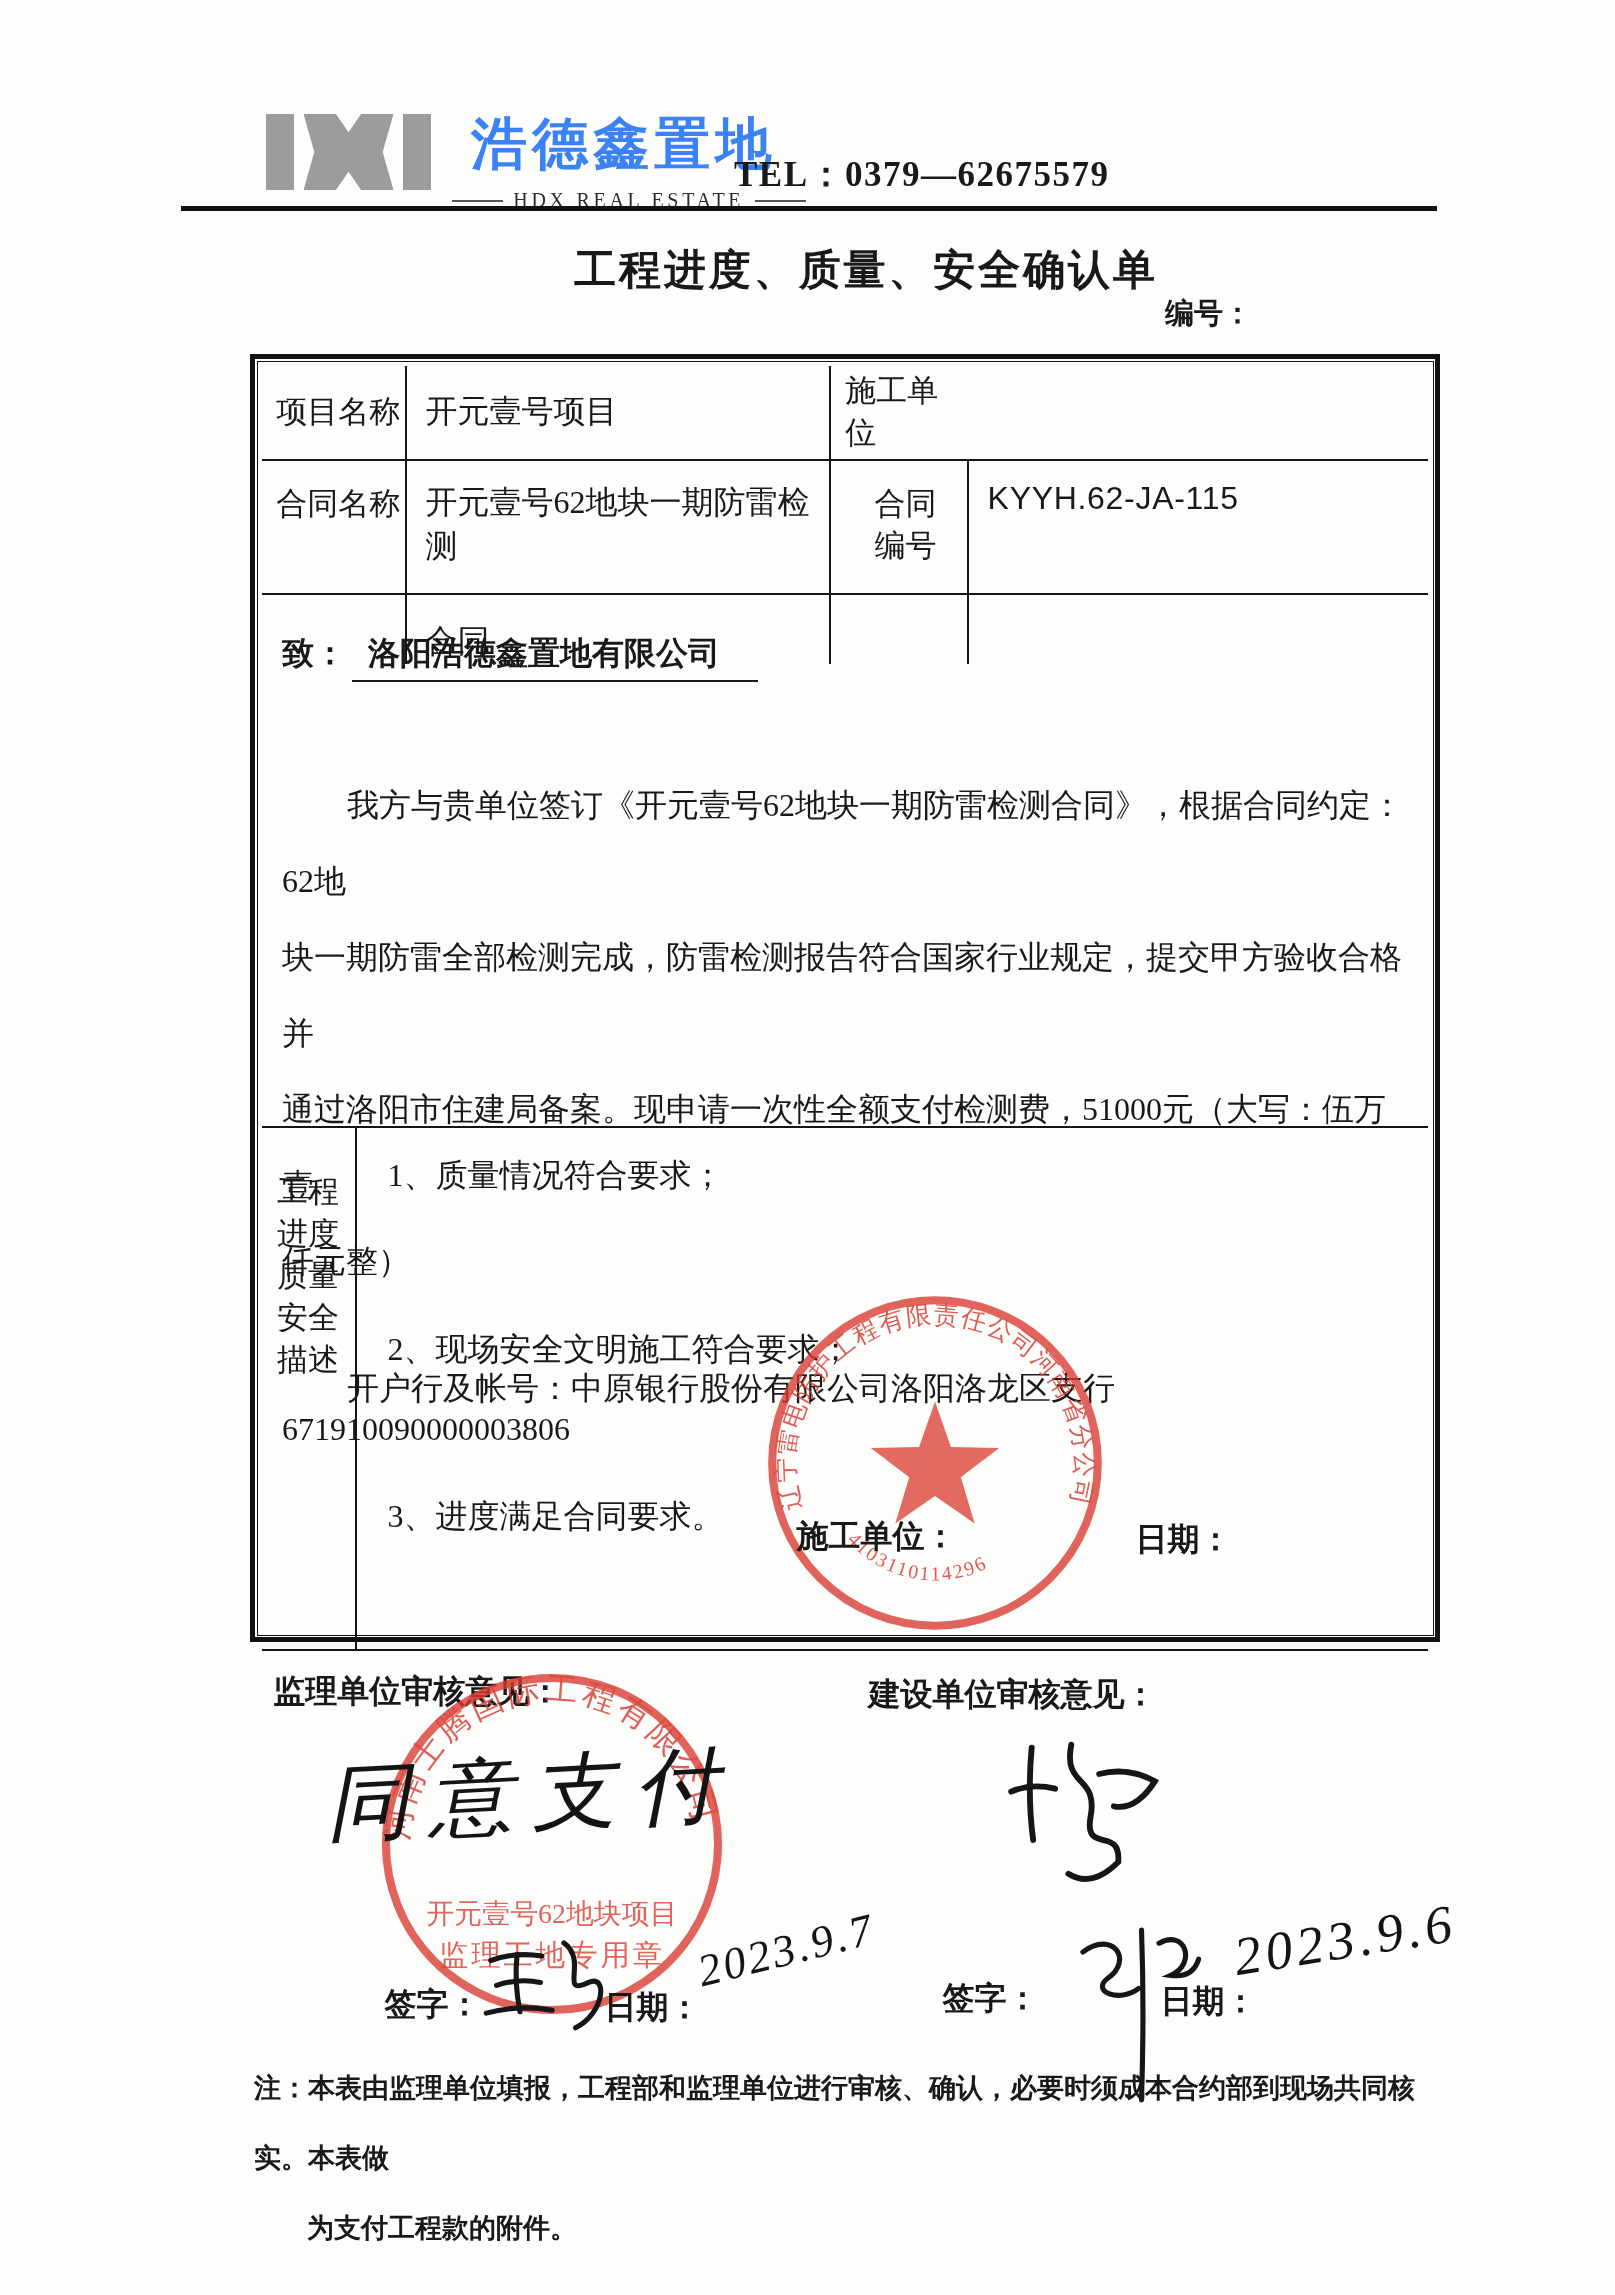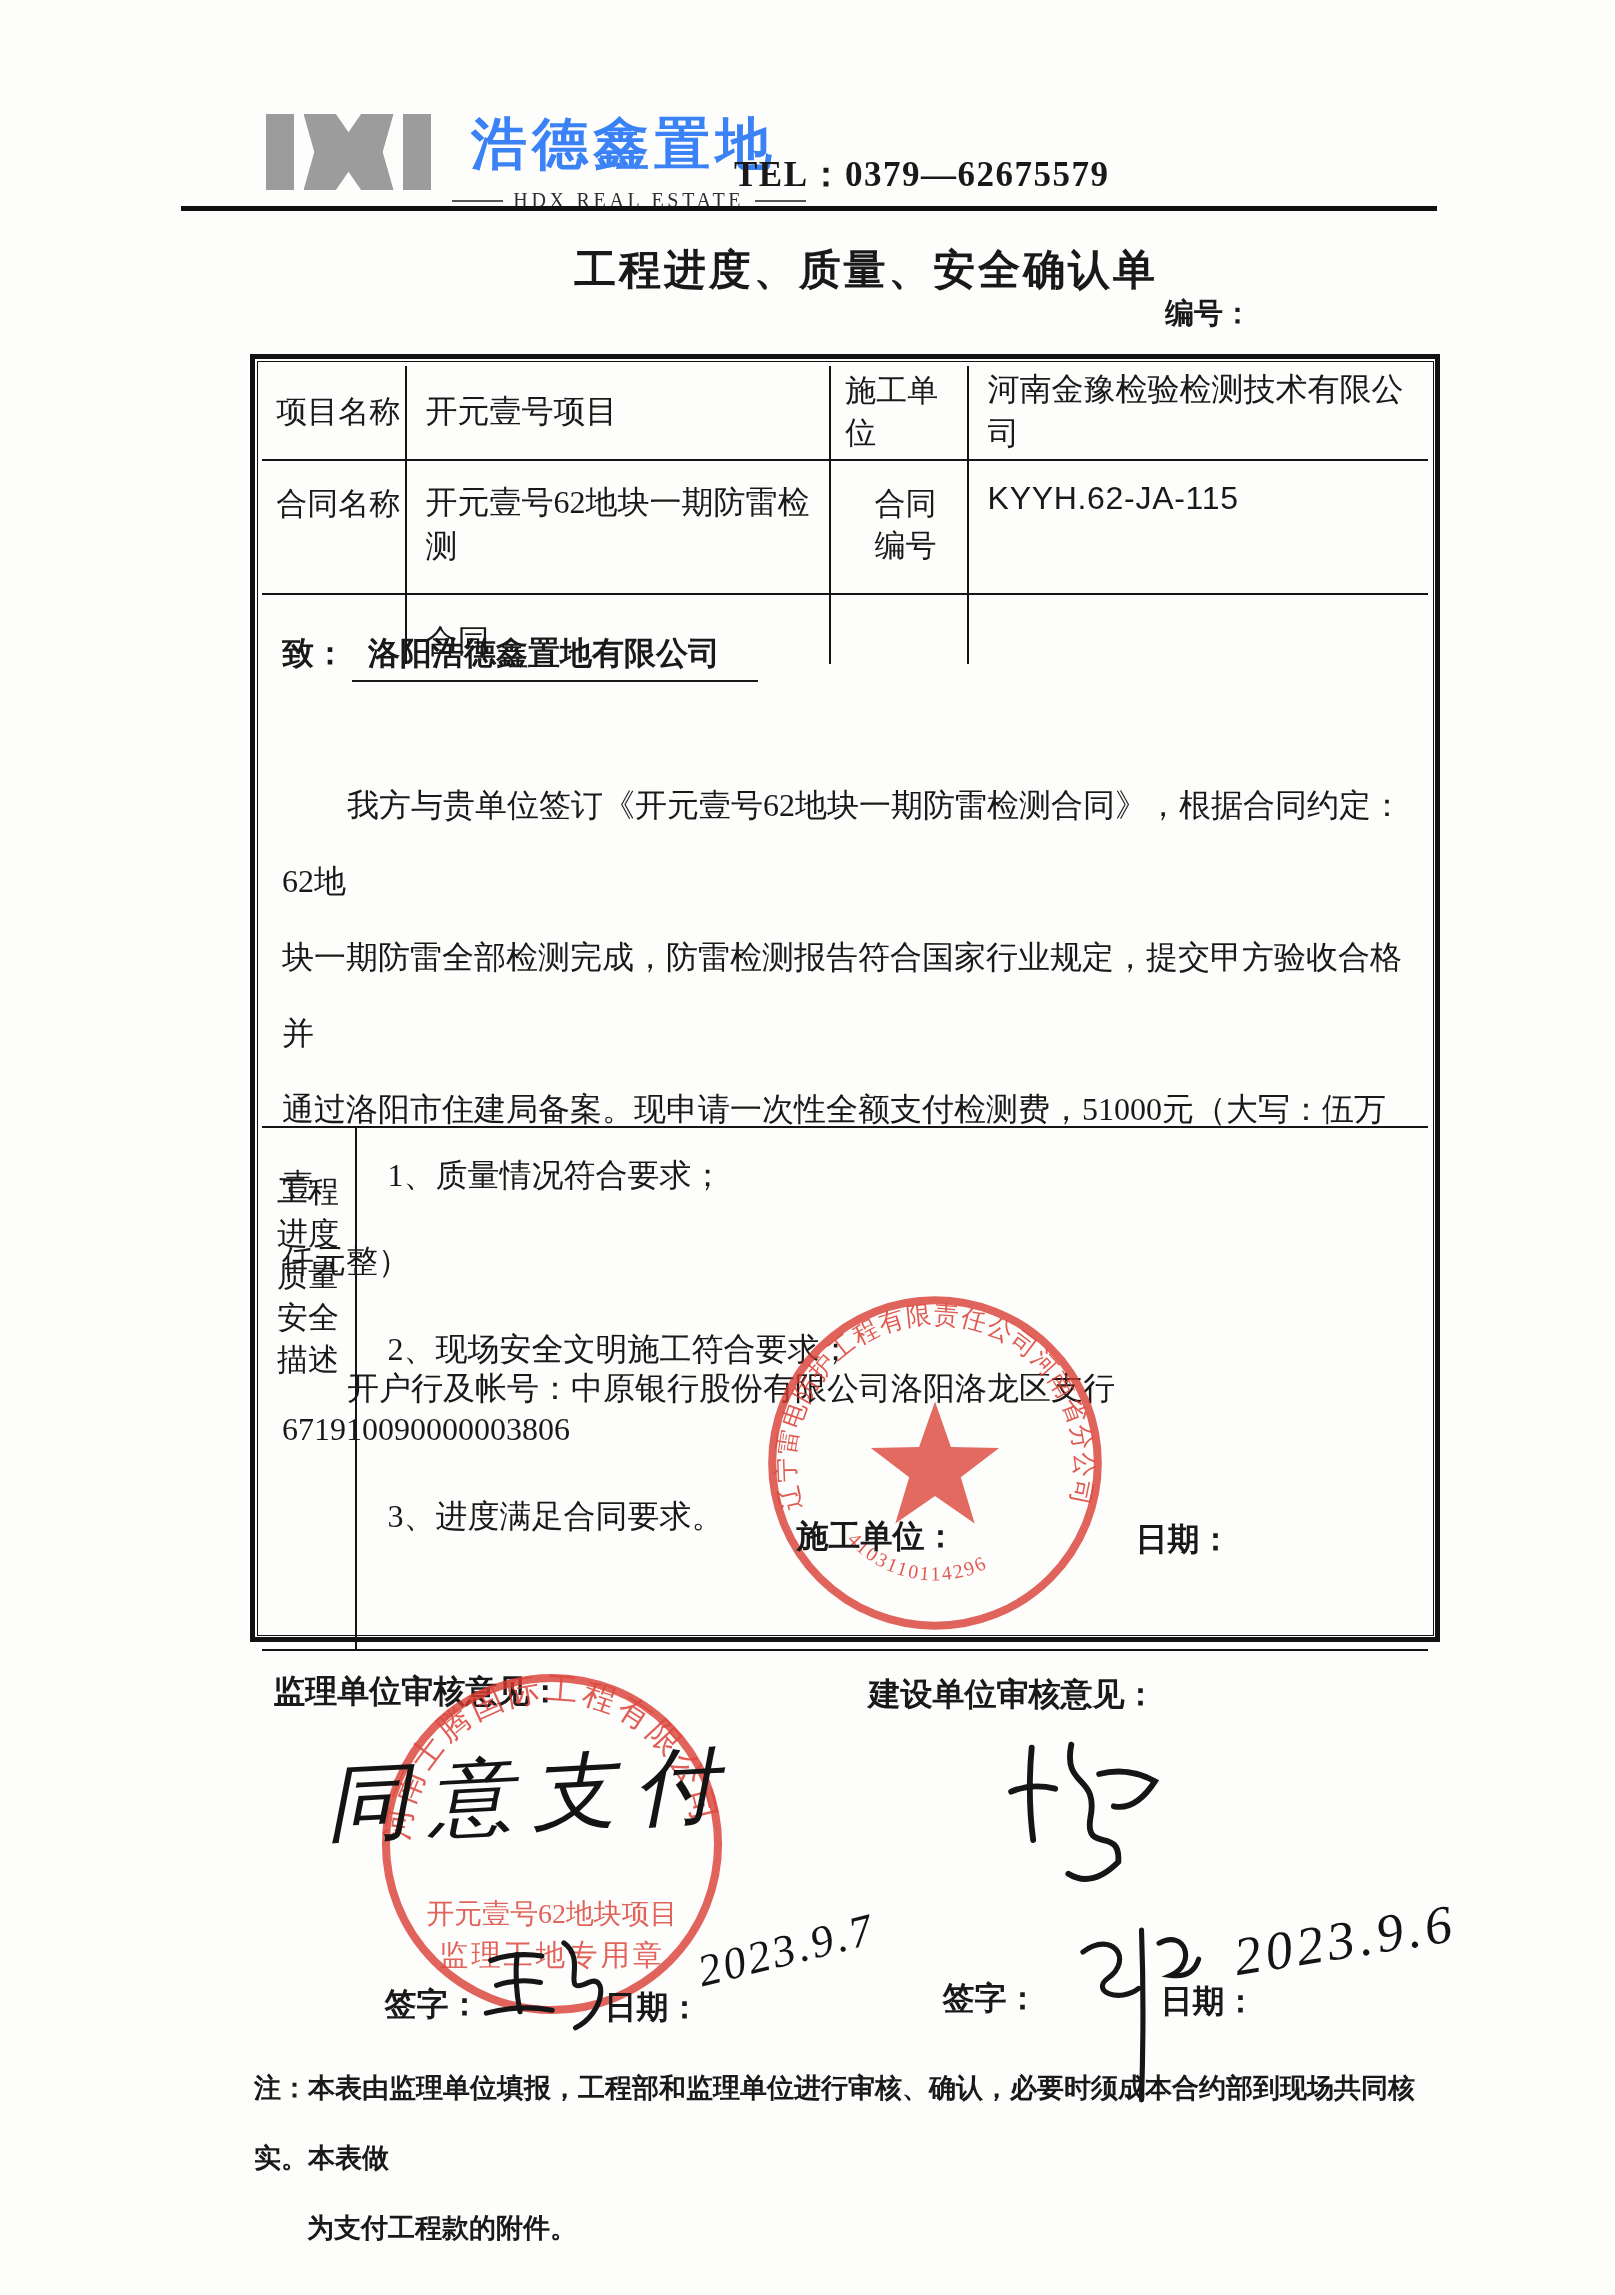--- a/index.html
+++ b/index.html
@@ -99,21 +99,20 @@
   <div class="abs serial">编号：</div>
 
   <div class="abs sheet-table">
     <div class="inner-line"></div>
     <div class="tgrid">
 
       <div class="trow cols4">
         <div class="cell lblcell">项目名称</div>
         <div class="cell valcell">开元壹号项目</div>
         <div class="cell lblcell">施工单位</div>
-        <div class="cell valcell">河南金豫检验检测技术有限公司</div>
       </div>
 
       <div class="trow cols4">
         <div class="cell lblcell" style="align-items:flex-start;padding-top:22px;">合同名称</div>
         <div class="cell valcell two-line">
           <span>开元壹号62地块一期防雷检测</span>
           <span>合同</span>
         </div>
         <div class="cell lblcell" style="align-items:flex-start;padding-top:22px;padding-left:44px;">合同编号</div>
         <div class="cell valcell top mono-val">KYYH.62-JA-115</div>

